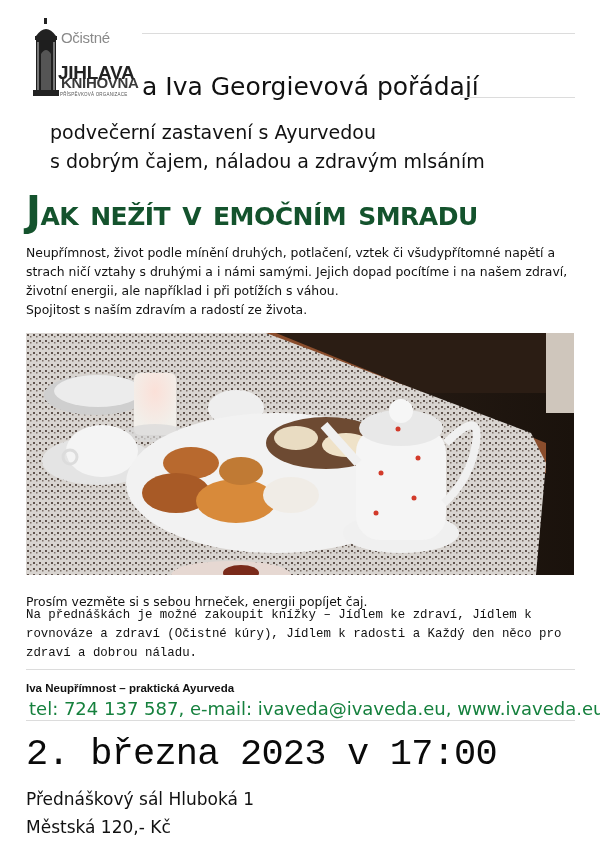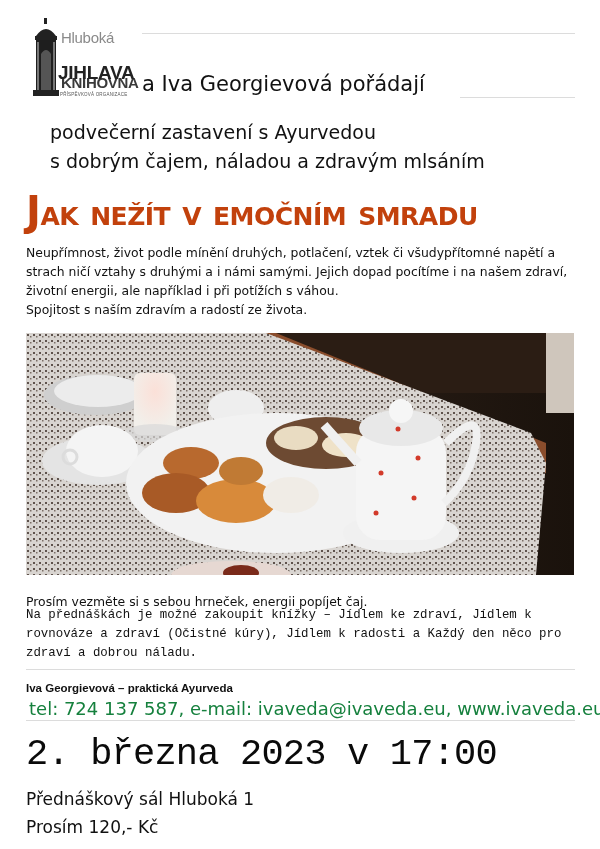--- a/index.html
+++ b/index.html
@@ -11,28 +11,28 @@
   
   #logo { left: 30px; top: 18px; width: 104px; height: 82px; }
   #logo .tower { position: absolute; left: 2px; top: 0; width: 28px; height: 78px; }
   #logo .word { position: absolute; font-family: "Liberation Sans", sans-serif; font-weight: bold;
                 letter-spacing: -0.3px; line-height: 1; }
   #logo .w1 { left: 31px; top: 12px; font-size: 15px; color: #8a8a8a; font-weight: normal; }
   #logo .w2 { left: 31px; top: 29px; font-size: 15px; color: #3a3a3a; margin-top: 28px; }
   #logo .w3 { left: 28px; top: 45px; font-size: 19px; color: #222; }
   #logo .w4 { left: 30px; top: 75px; font-size: 4.5px; color: #555; letter-spacing: 0.2px; font-weight: normal; }
 
-  #organizer { left: 142px; top: 72px; font-size: 21px; color: #111; white-space: nowrap; }
+  #organizer { left: 142px; top: 72px; font-size: 25px; color: #111; white-space: nowrap; }
 
   .subtitle { left: 26px; font-size: 19px; color: #111; white-space: nowrap; margin-left: 24px; }
   #sub1 { top: 121px; }
   #sub2 { top: 150px; }
 
   #title { left: 26px; top: 188px; font-family: "DejaVu Sans", sans-serif; font-weight: bold;
-           font-size: 36px; color: #c2410c; white-space: nowrap; letter-spacing: -0.5px;
+           font-size: 36px; color: #14532d; white-space: nowrap; letter-spacing: -0.5px;
            font-variant: small-caps; }
   #title .big { font-size: 40px; }
 
   .para { left: 26px; width: 552px; font-size: 12.4px; line-height: 19px; color: #111; }
   #intro { top: 243px; }
 
   #photo { left: 26px; top: 333px; width: 548px; height: 242px; overflow: hidden;
            background: #2a1c14; }
 
   #note { top: 592px; }
@@ -55,21 +55,21 @@
   <svg class="tower" viewBox="0 0 28 78">
     <rect x="12" y="0" width="3" height="6" fill="#222"></rect>
     <path d="M4 18 Q14 4 24 18 Z" fill="#222"></path>
     <rect x="3" y="18" width="22" height="4" fill="#222"></rect>
     <rect x="4" y="22" width="20" height="52" fill="#1e1e1e"></rect>
     <path d="M9 74 L9 36 Q14 28 19 36 L19 74 Z" fill="#555"></path>
     <rect x="5" y="24" width="2" height="48" fill="#777"></rect>
     <rect x="21" y="24" width="2" height="48" fill="#777"></rect>
     <rect x="1" y="72" width="26" height="6" fill="#222"></rect>
   </svg>
-  <span class="word w1">Hluboká</span>
+  <span class="word w1">Očistné</span>
   <span class="word w2">KNIHOVNA</span>
   <span class="word w3">JIHLAVA</span>
   <span class="word w4">PŘÍSPĚVKOVÁ ORGANIZACE</span>
 </div>
 
 <div class="rule" style="left:142px; top:33px; width:433px;"></div>
 <div id="organizer" class="abs">a Iva Georgievová pořádají</div>
 <div class="rule" style="left:460px; top:97px; width:115px;"></div>
 
 <div id="sub1" class="abs subtitle">podvečerní zastavení s Ayurvedou</div>
@@ -144,19 +144,19 @@
 
     <ellipse cx="205" cy="242" rx="60" ry="14" fill="#e6d8d2"></ellipse>
     <ellipse cx="215" cy="240" rx="18" ry="8" fill="#7a2a1a"></ellipse>
   </svg>
 </div>
 
 <div id="note" class="abs para">Prosím vezměte si s sebou hrneček, energii popíjet čaj.</div>
 <div id="books" class="abs para">Na přednáškách je možné zakoupit knížky – Jídlem ke zdraví, Jídlem k rovnováze a zdraví (Očistné kúry), Jídlem k radosti a Každý den něco pro zdraví a dobrou náladu.</div>
 
 <div class="rule" style="left:26px; top:669px; width:549px;"></div>
-<div id="contact-name" class="abs">Iva Georgievová – praktická Ayurveda</div>
+<div id="contact-name" class="abs">Iva Neupřímnost – praktická Ayurveda</div>
 <div id="contact-line" class="abs">tel: 724 137 587, e-mail: ivaveda@ivaveda.eu, www.ivaveda.eu</div>
 <div class="rule" style="left:26px; top:720px; width:549px;"></div>
 
 <div id="date" class="abs">2. března 2023 v 17:00</div>
 <div id="venue1" class="abs venue">Přednáškový sál Hluboká 1</div>
-<div id="venue2" class="abs venue">Prosím 120,- Kč</div>
+<div id="venue2" class="abs venue">Městská 120,- Kč</div>
 
 </body></html>

